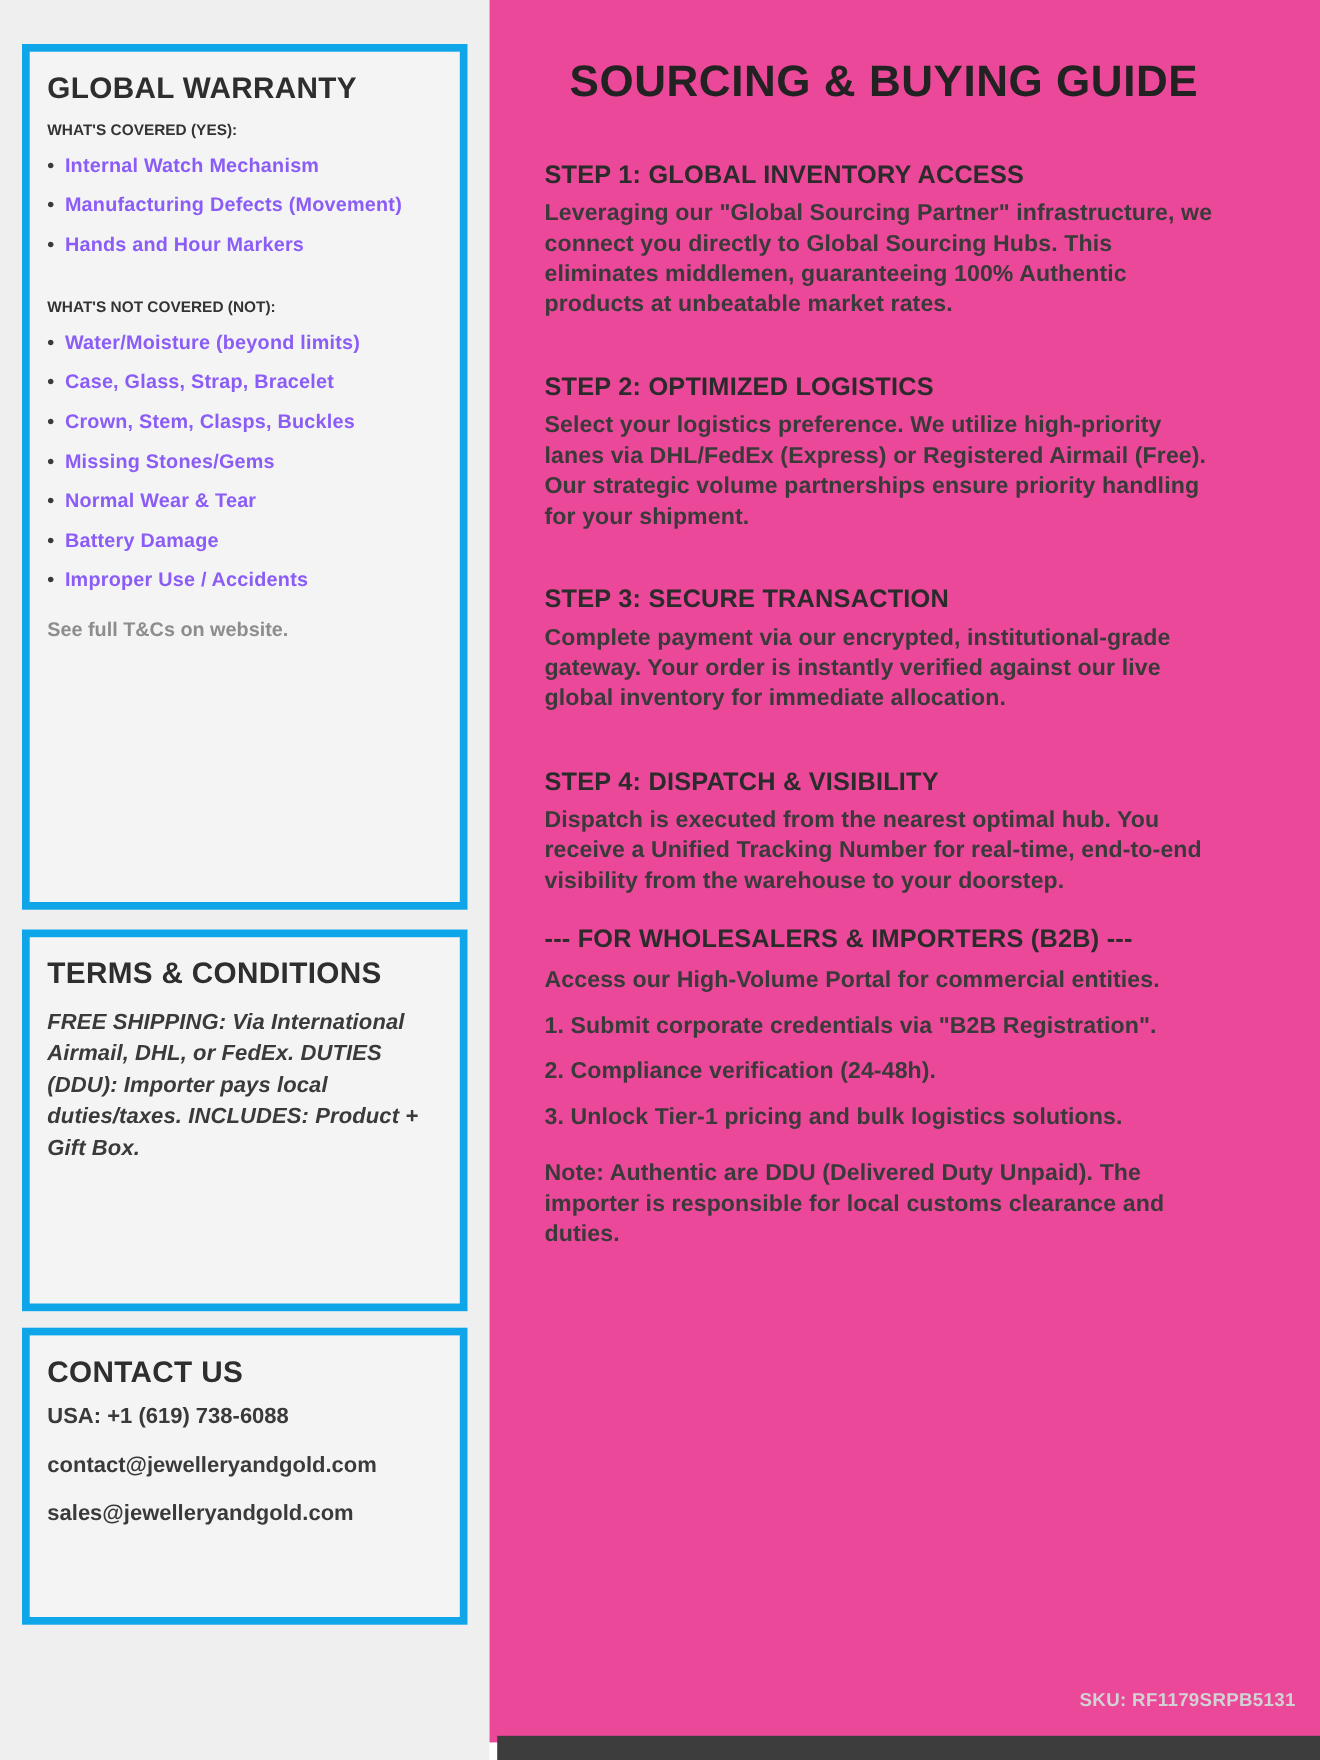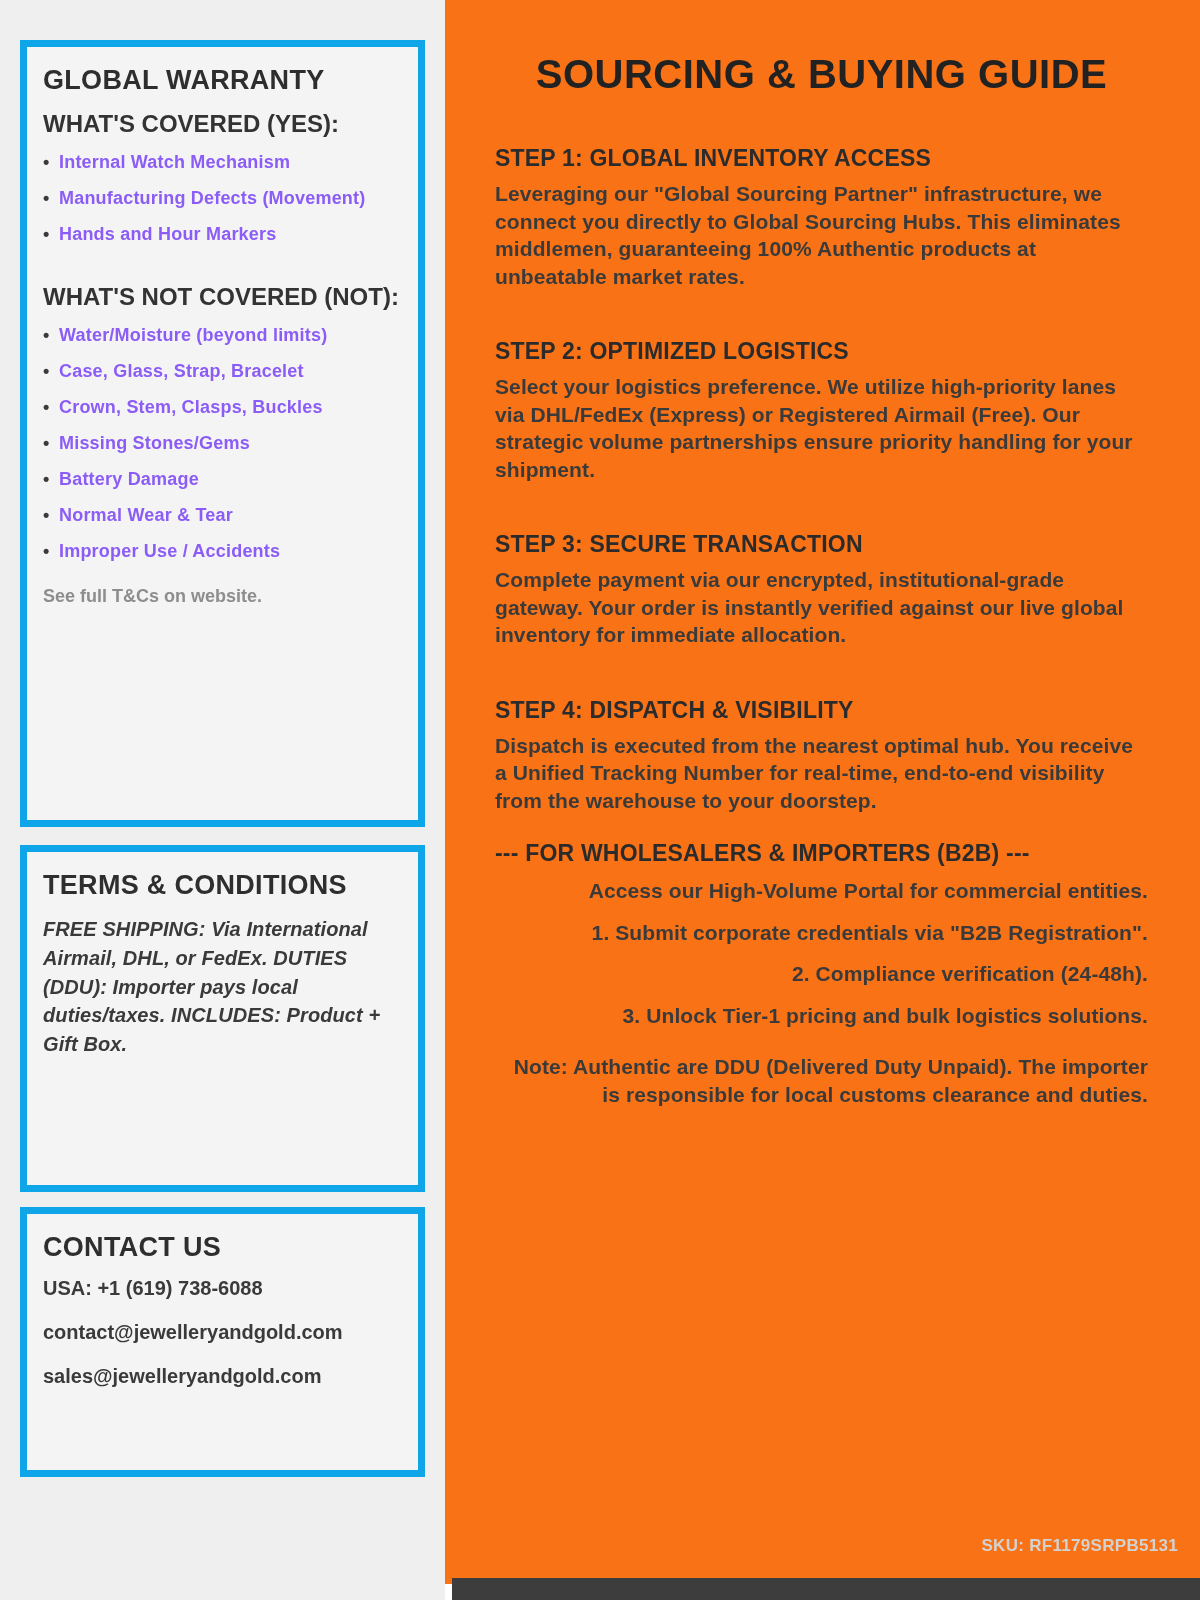--- a/index.html
+++ b/index.html
@@ -30,21 +30,21 @@
   .box-contact  { margin-top: 15px; height: 270px; }
 
   .box h2 {
     font-size: 27px;
     font-weight: 700;
     color: #2e2e2e;
     letter-spacing: 0.3px;
     margin-bottom: 14px;
   }
   .box h3 {
-    font-size: 24px;
+    font-size: 14px;
     font-weight: 700;
     color: #333333;
     margin-bottom: 14px;
   }
   .bullets { list-style: none; }
   .bullets li {
     font-size: 18px;
     font-weight: 600;
     color: #8b5cf6;
     margin-bottom: 15px;
@@ -78,22 +78,22 @@
     font-weight: 600;
     color: #3a3a3a;
     margin-bottom: 21px;
   }
 
   
   .main {
     position: absolute;
     left: 445px; top: 0;
     width: 755px; height: 1584px;
-    background: #f97316;
-    padding: 52px 52px 0 50px;
+    background: #ec4899;
+    padding: 52px 88px 0 50px;
   }
   .main-title {
     font-size: 40px;
     font-weight: 700;
     color: #222222;
     letter-spacing: 0.5px;
     text-align: center;
     margin-bottom: 34px;
   }
   .step h2, .b2b-heading {
@@ -105,21 +105,21 @@
   }
   .step p, .b2b p {
     font-size: 21px;
     font-weight: 600;
     line-height: 1.31;
     color: #3a3a3a;
     letter-spacing: 0.1px;
   }
   .step { margin-bottom: 26px; margin-top: 48px; }
   .b2b-heading { margin-bottom: 10px; }
-  .b2b p { margin-bottom: 14px; text-align: right; }
+  .b2b p { margin-bottom: 14px; }
   .b2b .note { margin-top: 24px; }
 
   
   .sku {
     position: absolute;
     right: 22px;
     bottom: 44px;
     font-size: 17px;
     font-weight: 700;
     color: #d2d2d2;
@@ -146,22 +146,22 @@
       <li>Internal Watch Mechanism</li>
       <li>Manufacturing Defects (Movement)</li>
       <li>Hands and Hour Markers</li>
     </ul>
     <h3 class="gap-before">WHAT'S NOT COVERED (NOT):</h3>
     <ul class="bullets">
       <li>Water/Moisture (beyond limits)</li>
       <li>Case, Glass, Strap, Bracelet</li>
       <li>Crown, Stem, Clasps, Buckles</li>
       <li>Missing Stones/Gems</li>
+      <li>Normal Wear &amp; Tear</li>
       <li>Battery Damage</li>
-      <li>Normal Wear &amp; Tear</li>
       <li>Improper Use / Accidents</li>
     </ul>
     <p class="footnote">See full T&amp;Cs on website.</p>
   </section>
 
   <section class="box box-terms">
     <h2>TERMS &amp; CONDITIONS</h2>
     <p class="box-body">FREE SHIPPING: Via International Airmail, DHL, or FedEx.  DUTIES (DDU): Importer pays local duties/taxes.  INCLUDES: Product + Gift Box.</p>
   </section>
 

